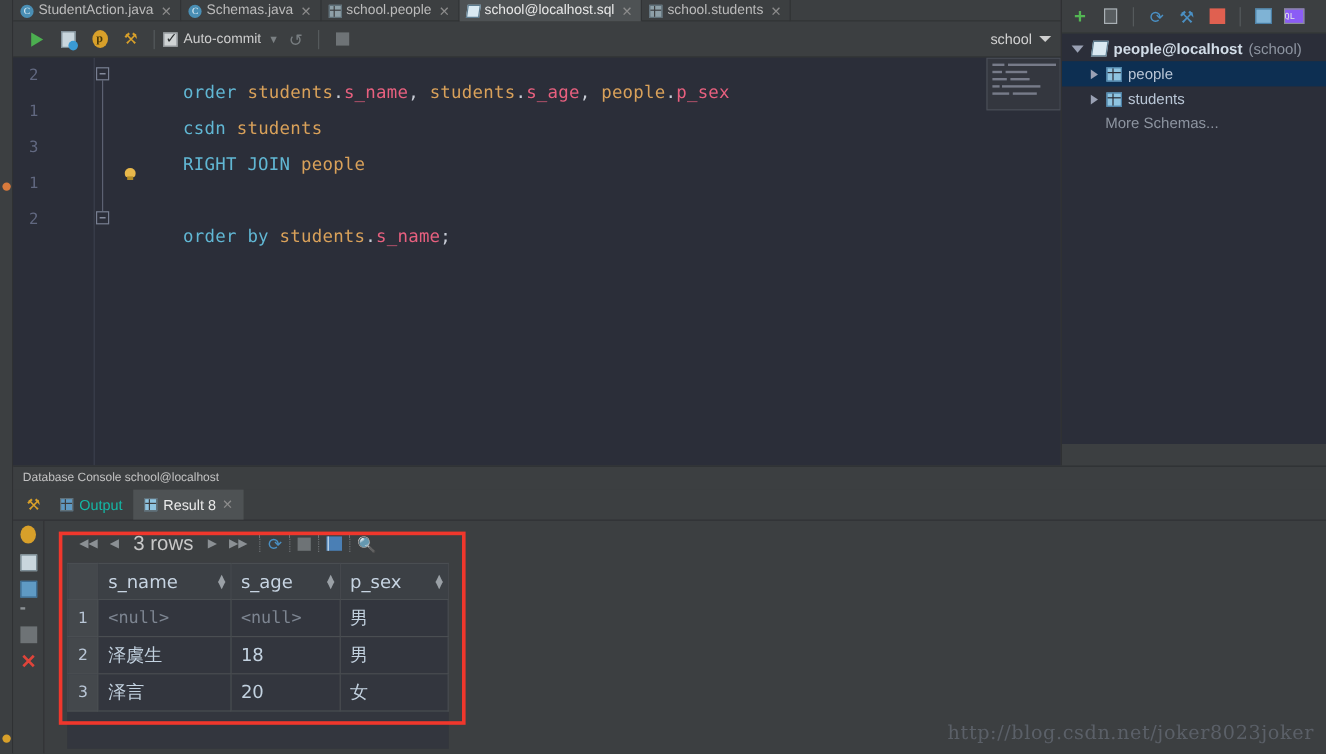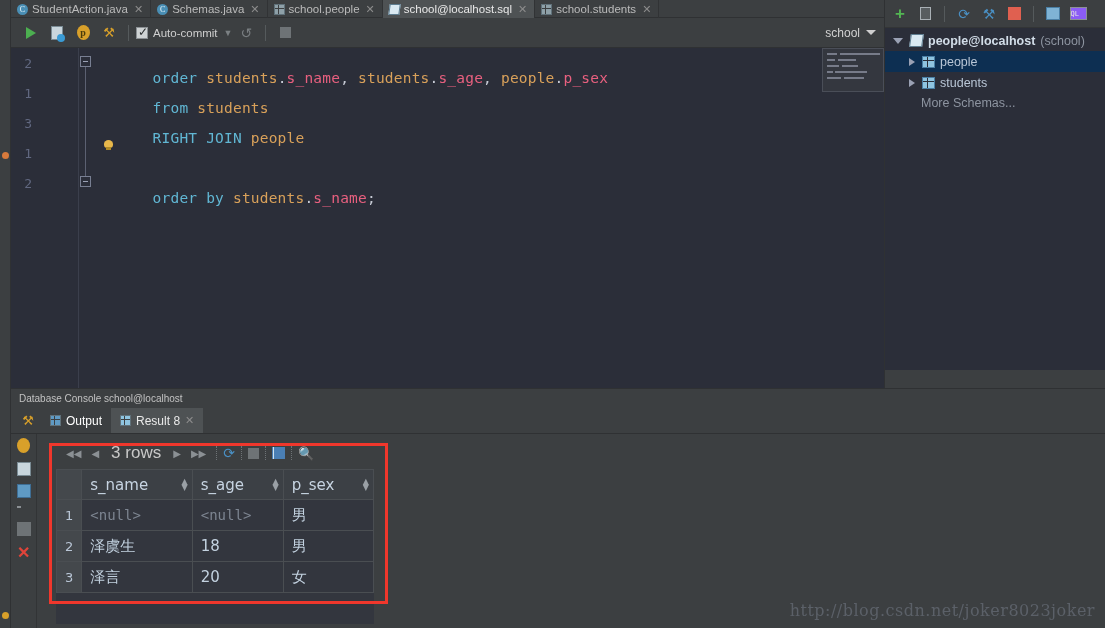--- a/index.html
+++ b/index.html
@@ -163,21 +163,21 @@
     background: #3c3f41; border-top: 1px solid #2f3133;
     font-size: 10px; color: #c2c2c2; padding-left: 8px; line-height: 20px;
   }
   .console-tabs {
     position: absolute; left: 11px; top: 408px; width: 1094px; height: 26px;
     background: #3c3f41; display: flex; align-items: stretch; padding-left: 4px;
     border-bottom: 1px solid #2f3133;
   }
   .ctab {
     display: flex; align-items: center; gap: 5px; padding: 0 9px;
-    font-size: 12px; color: #ffffff; cursor: pointer;
+    font-size: 12px; color: #14b8a6; cursor: pointer;
   }
   .ctab.active { background: #4e5254; color: #eaeaea; }
   .ctab .tab-close { color: #8c8c8c; font-size: 11px; }
   .console-tool {
     width: 26px; display: flex; align-items: center; justify-content: center;
   }
 
   
   .result-panel {
     position: absolute; left: 11px; top: 434px; width: 1094px; height: 194px;
@@ -383,21 +383,21 @@
       <div class="gnum" style="top:128px;">2</div>
     </div>
     <div class="fold-bar"></div>
     <div class="fold-mark top" style="top:8px;"></div>
     <div class="fold-mark" style="top:128px;"></div>
 
     <div class="code-line" style="top:6px;">
       <span class="kw">order </span><span class="tbl">students</span><span class="pun">.</span><span class="col">s_name</span><span class="pun">, </span><span class="tbl">students</span><span class="pun">.</span><span class="col">s_age</span><span class="pun">, </span><span class="tbl">people</span><span class="pun">.</span><span class="col">p_sex</span>
     </div>
     <div class="code-line" style="top:36px;">
-      <span class="kw">from </span><span class="tbl">students</span>
+      <span class="kw">csdn </span><span class="tbl">students</span>
     </div>
     <div class="code-line" style="top:66px;">
       <span class="kw">RIGHT JOIN </span><span class="tbl">people</span>
     </div>
     <div class="code-line" style="top:126px;">
       <span class="kw">order by </span><span class="tbl">students</span><span class="pun">.</span><span class="col">s_name</span><span class="pun">;</span>
     </div>
 
     <div class="bulb">
       <span class="bulb-g"></span>

